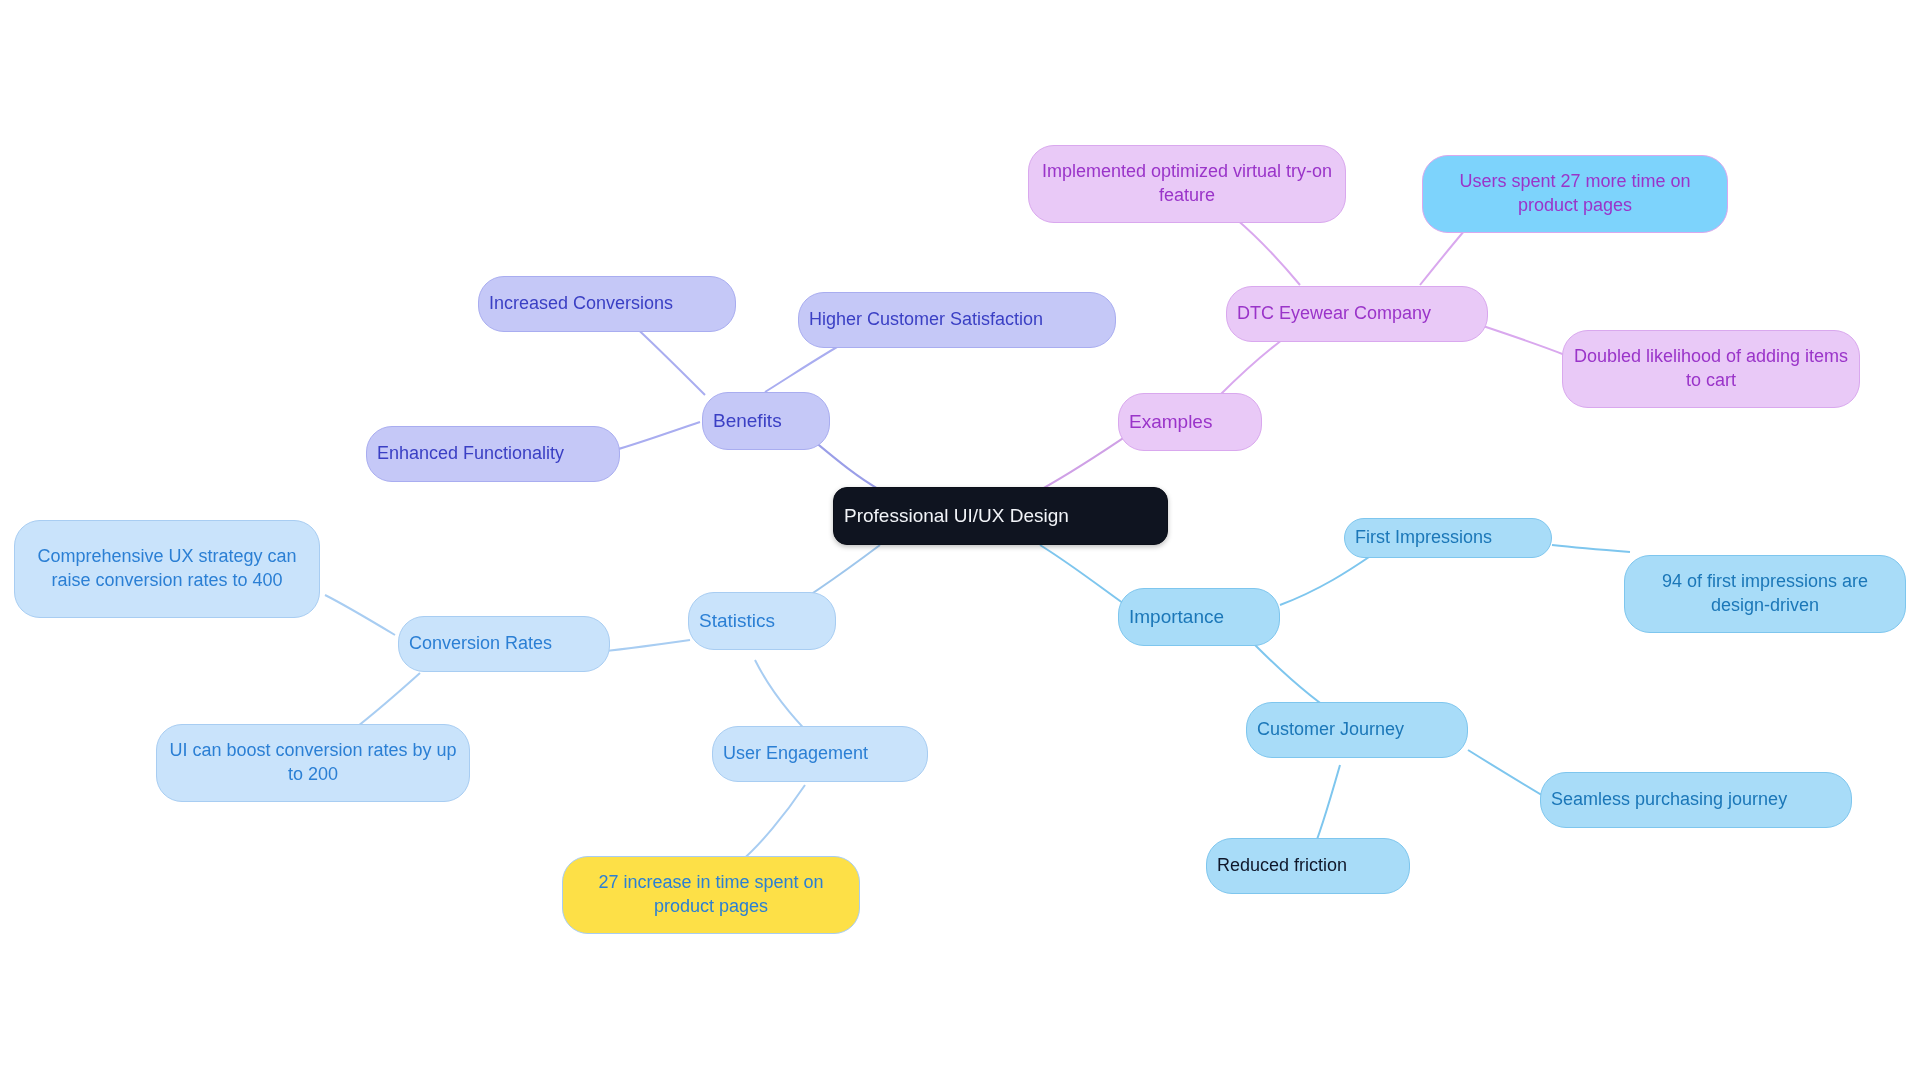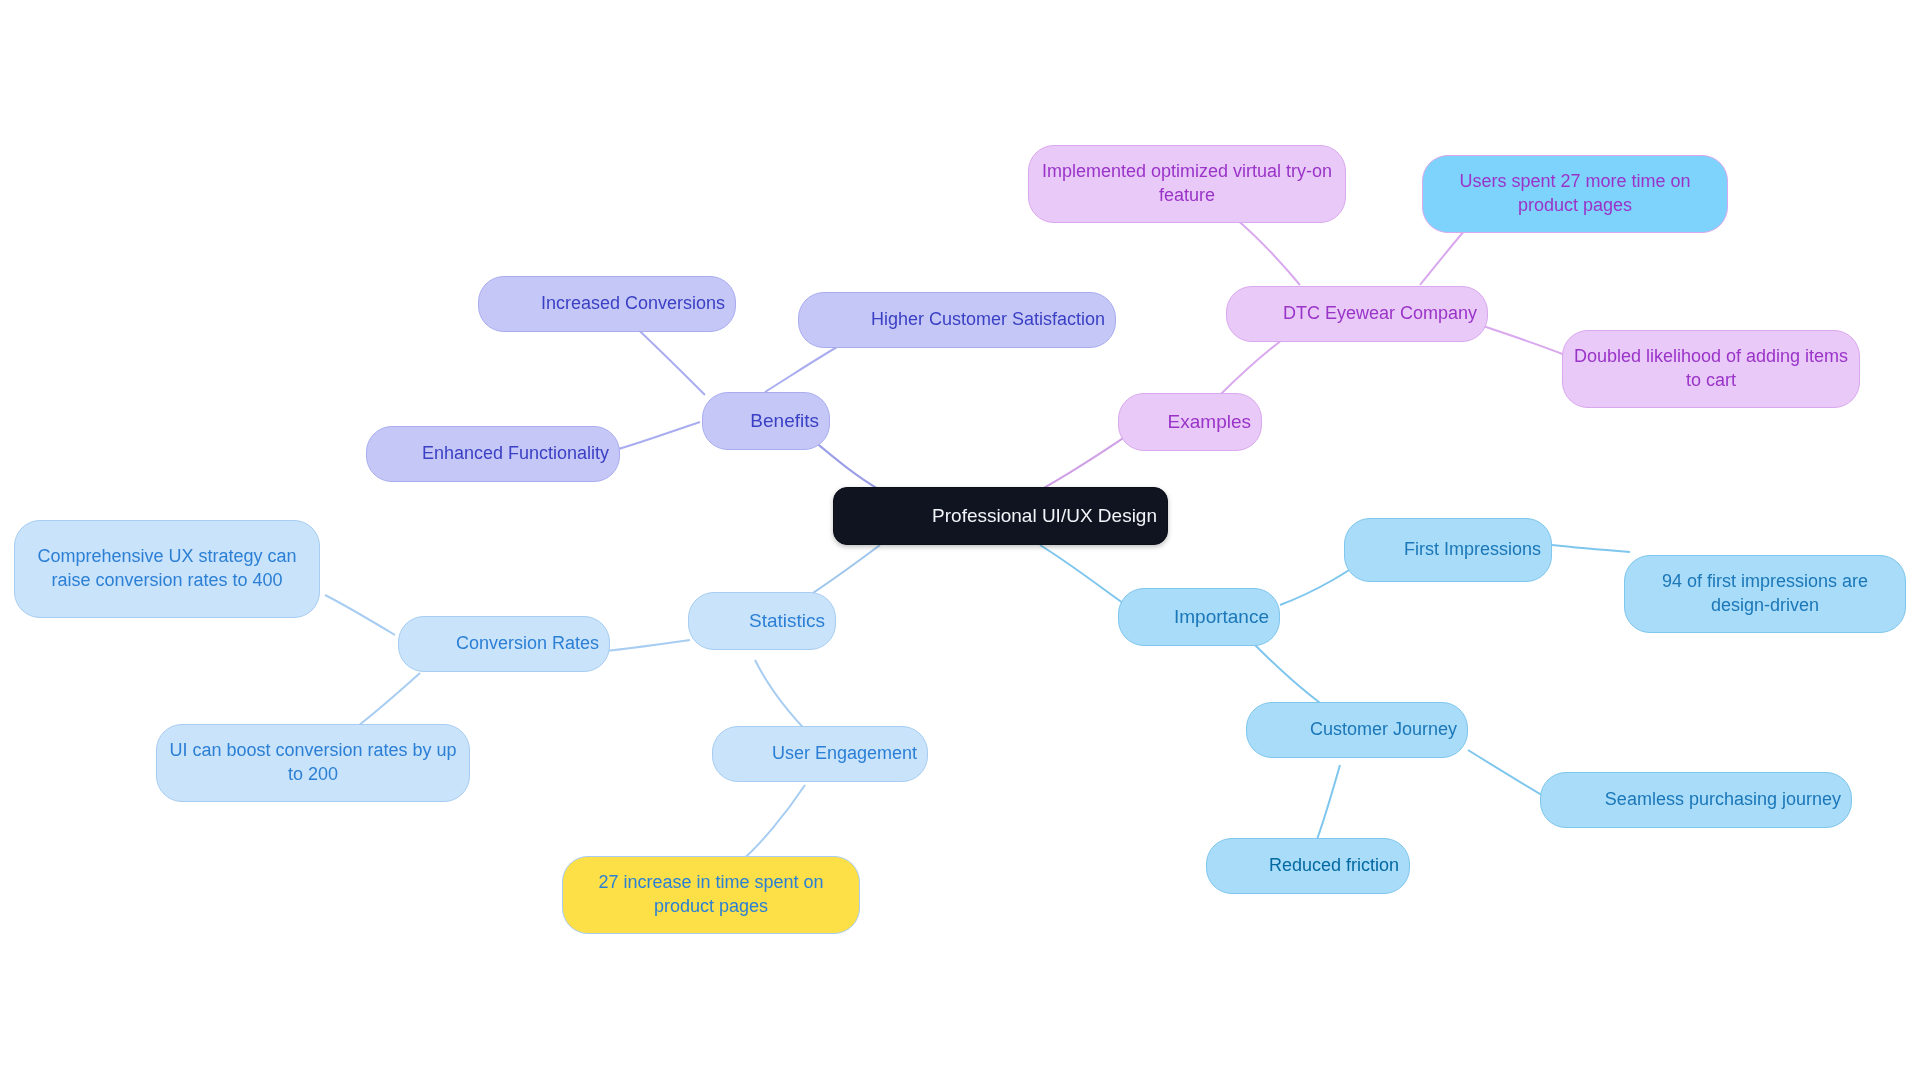--- a/index.html
+++ b/index.html
@@ -21,21 +21,21 @@
     top: 0;
     width: 1920px;
     height: 1083px;
     pointer-events: none;
   }
   .node {
     position: absolute;
     box-sizing: border-box;
     display: flex;
     align-items: center;
-    justify-content: flex-end;
+    justify-content: flex-start;
     text-align: center;
     border-radius: 26px;
     border-width: 1px;
     border-style: solid;
     line-height: 1.32;
     white-space: pre-line;
     padding: 4px 10px;
   }
   .node.root {
     border-radius: 14px;
@@ -152,33 +152,33 @@
   </div>
 
   <div class="node leaf" style="left:562px; top:856px; width:298px; height:78px; background:#fde047; border-color:#a8cdf2; color:#2b7fd4;">
     <span>27 increase in time spent on product pages</span>
   </div>
 
   <div class="node branch" style="left:1118px; top:588px; width:162px; height:58px; background:#a8dcf8; border-color:#7ec6ee; color:#1b77b8;">
     <span>Importance</span>
   </div>
 
-  <div class="node sub" style="left:1344px; top:518px; width:208px; height:64px; background:#a8dcf8; border-color:#7ec6ee; color:#1b77b8;">
+  <div class="node sub" style="left:1344px; top:518px; width:208px; height:40px; background:#a8dcf8; border-color:#7ec6ee; color:#1b77b8;">
     <span>First Impressions</span>
   </div>
 
   <div class="node leaf" style="left:1624px; top:555px; width:282px; height:78px; background:#a8dcf8; border-color:#7ec6ee; color:#1b77b8;">
     <span>94 of first impressions are design-driven</span>
   </div>
 
   <div class="node sub" style="left:1246px; top:702px; width:222px; height:56px; background:#a8dcf8; border-color:#7ec6ee; color:#1b77b8;">
     <span>Customer Journey</span>
   </div>
 
   <div class="node leaf" style="left:1540px; top:772px; width:312px; height:56px; background:#a8dcf8; border-color:#7ec6ee; color:#1b77b8;">
     <span>Seamless purchasing journey</span>
   </div>
 
-  <div class="node leaf" style="left:1206px; top:838px; width:204px; height:56px; background:#a8dcf8; border-color:#7ec6ee; color:#0369a1;">
+  <div class="node leaf" style="left:1206px; top:838px; width:204px; height:56px; background:#a8dcf8; border-color:#7ec6ee; color:#0f172a;">
     <span>Reduced friction</span>
   </div>
 
 </div>
 
 </body></html>

